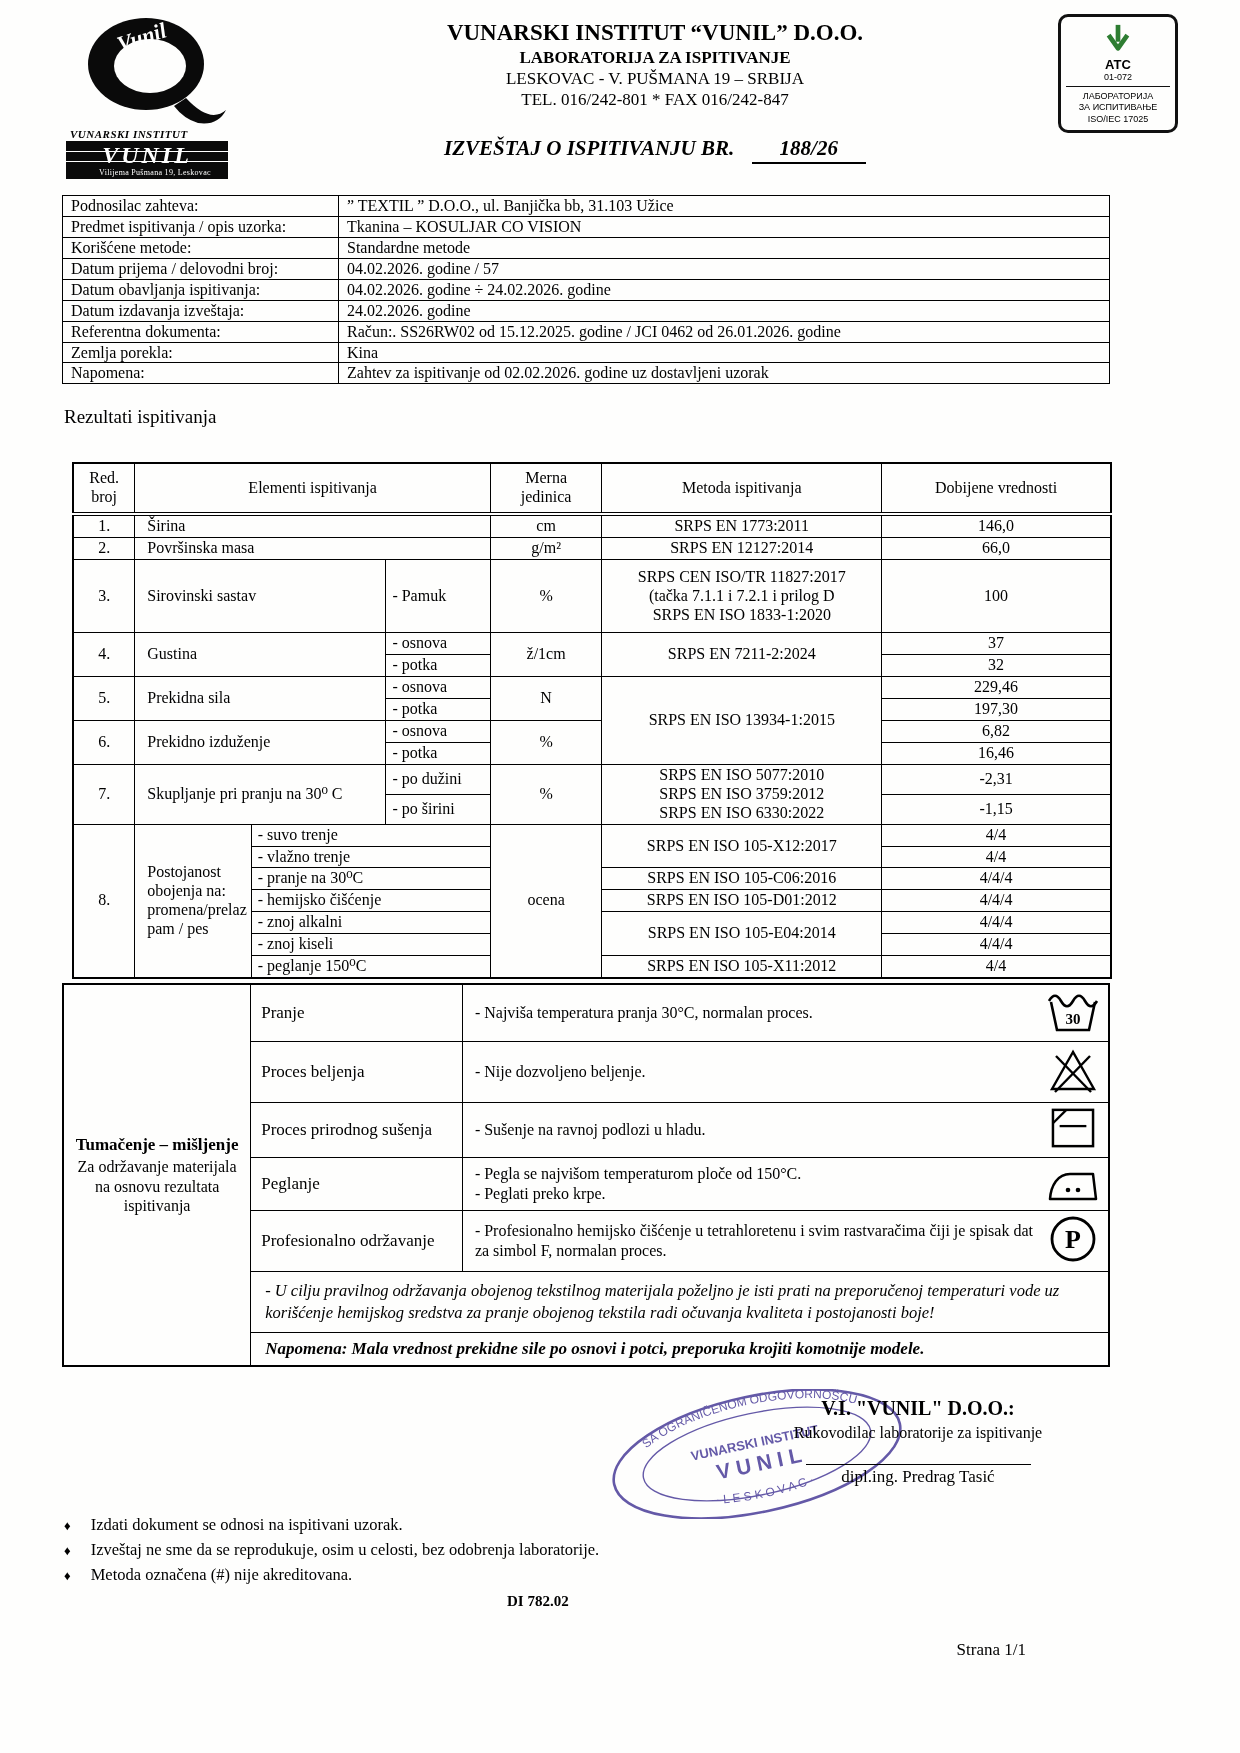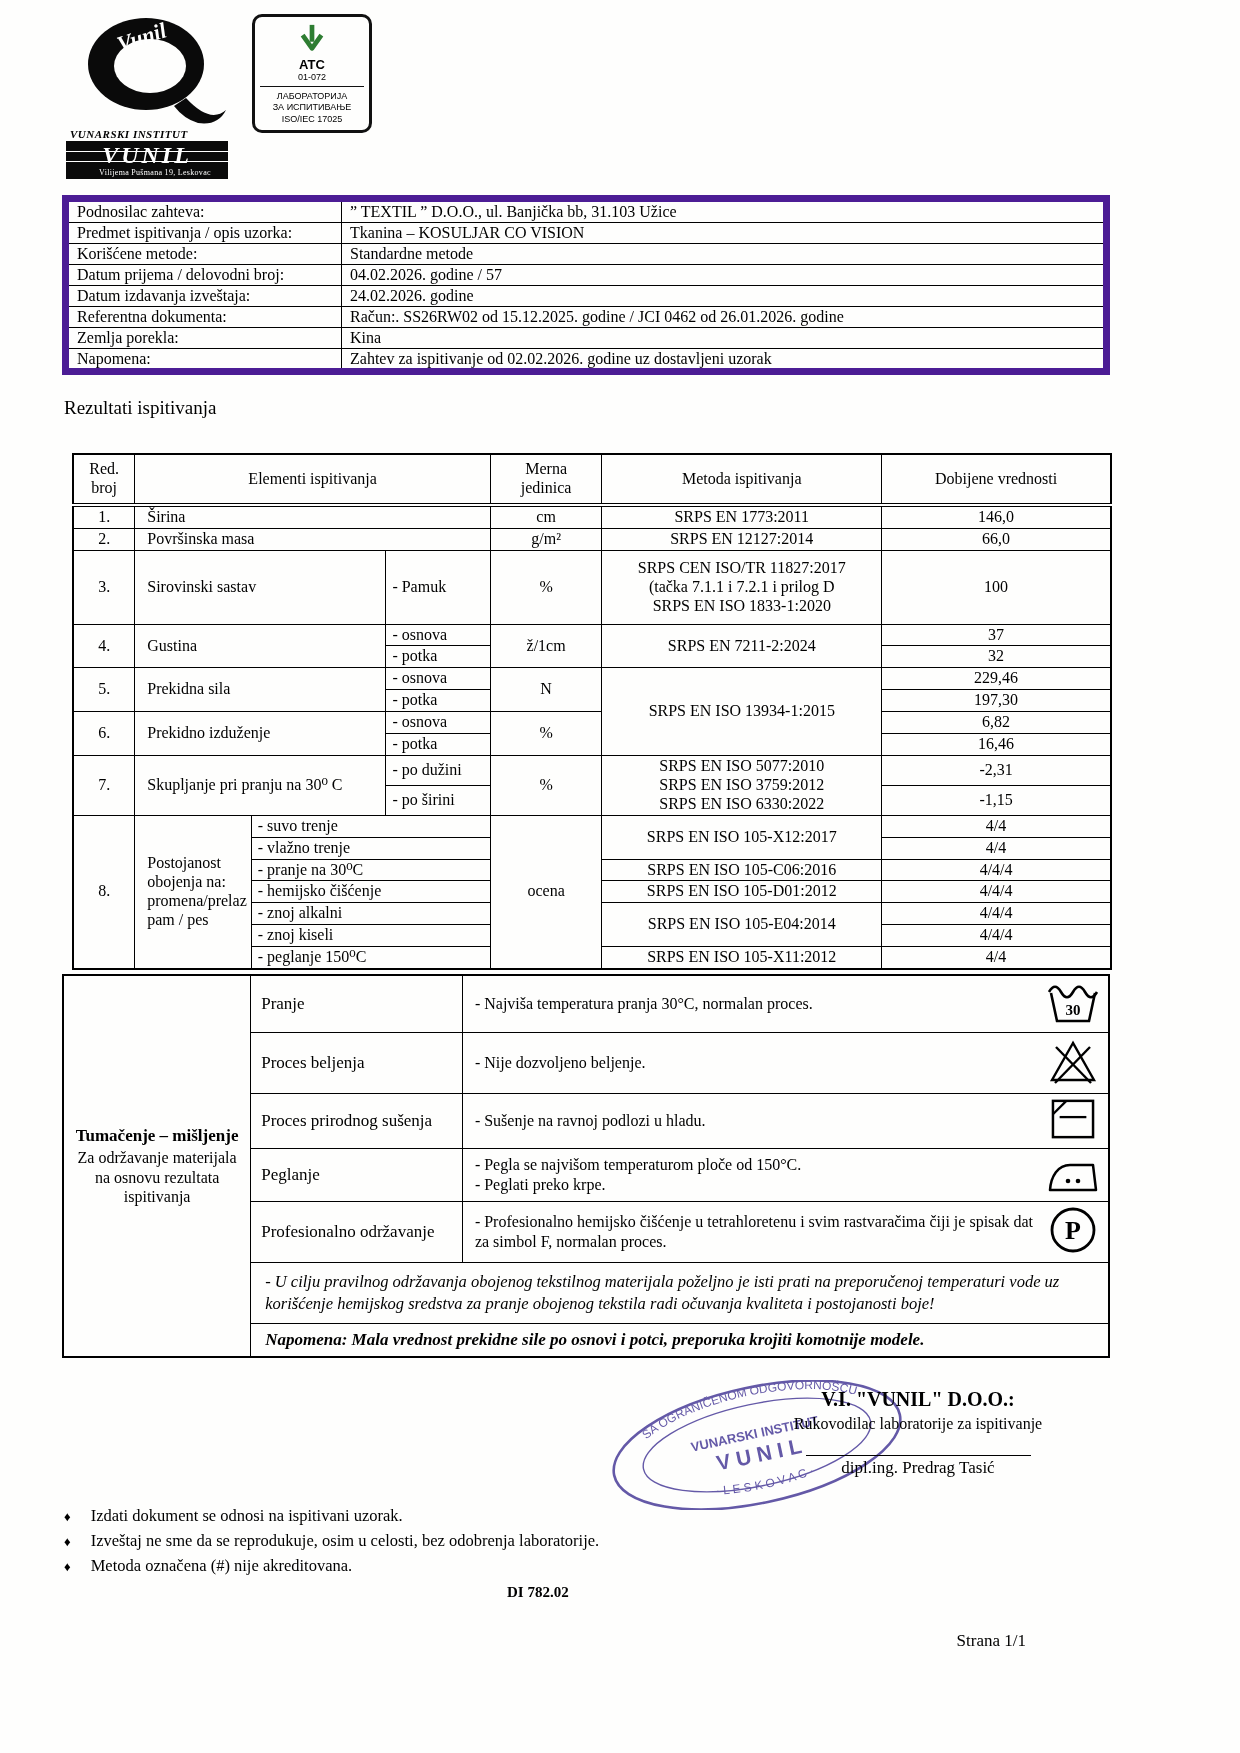--- a/index.html
+++ b/index.html
@@ -27,21 +27,21 @@
   .addr, .tel { font-size: 17px; margin-top: 1px; }
   .report-line { margin-top: 26px; font-size: 21px; font-weight: bold; font-style: italic; }
   .rn { border-bottom: 2px solid #000; padding: 0 28px 2px 28px; margin-left: 12px; }
   .atc { width: 120px; flex: 0 0 120px; border: 3px solid #111; border-radius: 10px; text-align: center; padding: 6px 3px 5px; margin-top: 2px; }
   .atc-name { font-weight: bold; font-size: 13px; font-family: "Liberation Sans", sans-serif; }
   .atc-code { font-size: 9px; font-family: "Liberation Sans", sans-serif; }
   .atc-div { border-top: 1.5px solid #111; margin: 4px 2px; }
   .atc-l { font-size: 9px; line-height: 1.25; font-family: "Liberation Sans", sans-serif; }
 
   
-  .info-table { border-collapse: collapse; border: 7px solid #4c1d95; width: 1048px; margin-top: 16px; }
+  .info-table { border-collapse: collapse; border: 1px solid #4c1d95; width: 1048px; margin-top: 16px; }
   .info-table td { border: 1px solid #000; font-size: 16px; padding: 1px 8px; line-height: 1.12; }
   .info-label { width: 276px; }
 
   
   .results-title { font-size: 19px; font-weight: normal; margin: 22px 0 0 2px; }
   .results-table { border-collapse: collapse; border: 2px solid #000; width: 1040px; margin-top: 34px; margin-left: 10px; }
   .results-table td { border: 1px solid #000; font-size: 16px; padding: 1px 4px; line-height: 1.18; vertical-align: middle; }
   .results-table tr.head td { border-bottom: 4px double #000; padding: 5px 4px; }
   .c { text-align: center; }
   .nm { padding-left: 12px !important; }
@@ -91,20 +91,30 @@
         <path d="M118,84 Q142,110 158,96 Q150,112 130,109 Q116,105 106,92 Z" fill="#0a0a0a"></path>
         <text x="52" y="38" transform="rotate(-18 52 38)" font-style="italic" font-weight="bold" font-size="22" fill="#ffffff">Vunil</text>
       </svg>
       <div class="logo-small">VUNARSKI INSTITUT</div>
       <div class="logo-box">
         <div class="logo-box-text">VUNIL</div>
         <div class="logo-box-addr">Vilijema Pušmana 19, Leskovac</div>
       </div>
     </div>
 
+    <div class="hdr-center">
+      <div class="inst">VUNARSKI INSTITUT “VUNIL” D.O.O.</div>
+      <div class="lab">LABORATORIJA ZA ISPITIVANJE</div>
+      <div class="addr">LESKOVAC - V. PUŠMANA 19 – SRBIJA</div>
+      <div class="tel">TEL. 016/242-801 * FAX  016/242-847</div>
+      <div class="report-line">
+        <span class="rt">IZVEŠTAJ O ISPITIVANJU BR.</span>
+        <span class="rn">188/26</span>
+      </div>
+    </div>
 
     <div class="atc">
       <svg width="34" height="30" viewBox="0 0 36 32">
         <path d="M18,2 L18,20" stroke="#2e7d32" stroke-width="5" fill="none"></path>
         <path d="M8,13 L18,27 L28,13" stroke="#2e7d32" stroke-width="5" fill="none" stroke-linejoin="round"></path>
       </svg>
       <div class="atc-name">ATC</div>
       <div class="atc-code">01-072</div>
       <div class="atc-div"></div>
       <div class="atc-l">ЛАБОРАТОРИЈА</div>
@@ -123,20 +133,24 @@
         <td class="info-label">Predmet ispitivanja / opis uzorka:</td>
         <td>Tkanina – KOSULJAR CO VISION</td>
       </tr>
       <tr>
         <td class="info-label">Korišćene metode:</td>
         <td>Standardne metode</td>
       </tr>
       <tr>
         <td class="info-label">Datum prijema / delovodni broj:</td>
         <td>04.02.2026. godine    /    57</td>
+      </tr>
+      <tr>
+        <td class="info-label">Datum obavljanja ispitivanja:</td>
+        <td>04.02.2026. godine ÷ 24.02.2026. godine</td>
       </tr>
       <tr>
         <td class="info-label">Datum izdavanja izveštaja:</td>
         <td>24.02.2026. godine</td>
       </tr>
       <tr>
         <td class="info-label">Referentna dokumenta:</td>
         <td>Račun:. SS26RW02 od 15.12.2025. godine  /  JCI 0462 od 26.01.2026. godine</td>
       </tr>
       <tr>

